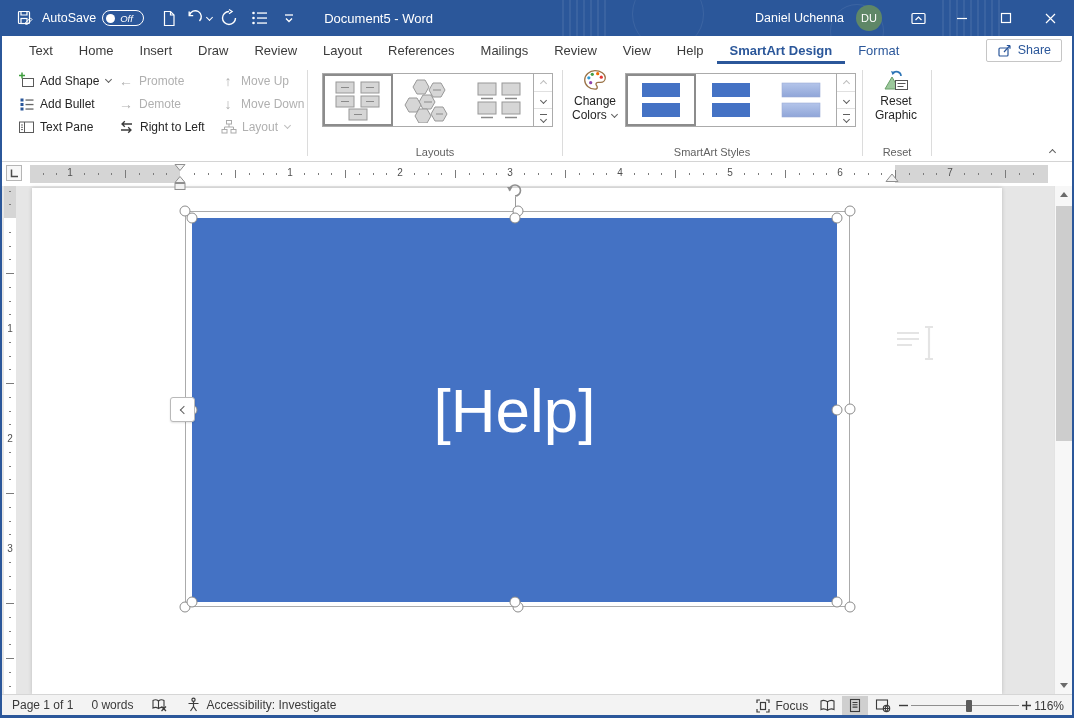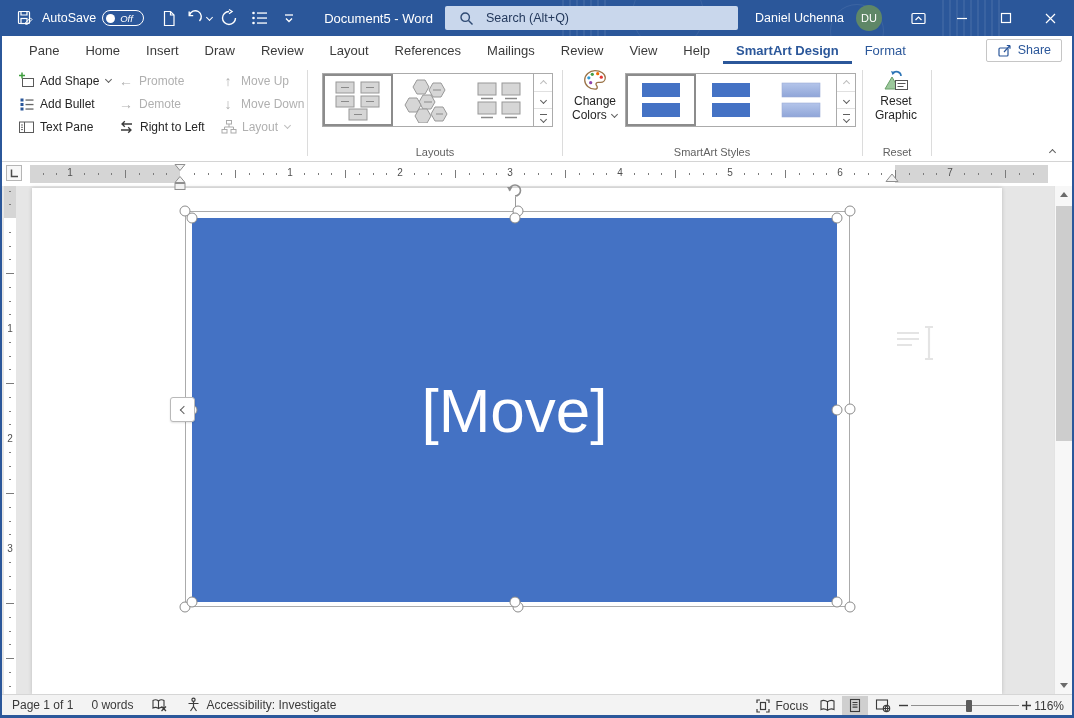--- a/index.html
+++ b/index.html
@@ -194,29 +194,20 @@
       <span>
         <svg width="14" height="14" viewBox="0 0 14 14" fill="none" stroke="#fff" stroke-width="1.3">
           <path d="M3 4 h8"></path>
             <path d="M4 7.5 l3 3 3-3"></path>
         </svg>
       </span>
     </div>
 
     <span class="doc-title">Document5 - Word</span>
 
-    <div class="searchbox">
-      <span>
-        <svg width="15" height="15" viewBox="0 0 15 15" fill="none" stroke="#2f4a73" stroke-width="1.4">
-          <circle cx="6.2" cy="6.2" r="4.2"></circle>
-            <path d="M9.5 9.5 L13.5 13.5"></path>
-        </svg>
-      </span>
-      <span>Search (Alt+Q)</span>
-    </div>
 
     <div class="tb-right">
       <span class="username">Daniel Uchenna</span>
       <div class="avatar">
         <span>DU</span>
       </div>
       <div class="winbtn">
         <span>
           <svg width="17" height="17" viewBox="0 0 17 17" fill="none" stroke="#fff" stroke-width="1.2">
             <rect x="2" y="3.5" width="13" height="10" rx="1"></rect>
@@ -242,21 +233,21 @@
         <span>
           <svg width="13" height="13" viewBox="0 0 13 13" stroke="#fff" stroke-width="1.2">
               <path d="M2 2 L11 11 M11 2 L2 11"></path>
             </svg>
         </span>
       </div>
     </div>
   </div>
 
   <div class="tabsrow">
-    <div class="tab">Pane</div>
+    <div class="tab">Text</div>
     <div class="tab">Home</div>
     <div class="tab">Insert</div>
     <div class="tab">Draw</div>
     <div class="tab">Review</div>
     <div class="tab">Layout</div>
     <div class="tab">References</div>
     <div class="tab">Mailings</div>
     <div class="tab">Review</div>
     <div class="tab">View</div>
     <div class="tab">Help</div>
@@ -636,21 +627,21 @@
 
   <div class="ghost-cursor">
     <svg width="48" height="40" viewBox="0 0 48 40" stroke="#e4e4e4" stroke-width="2" fill="none">
       <path d="M0 10 h22 M0 16 h22 M0 22 h15"></path>
       <path d="M28 4 h8 M32 4 v32 M28 36 h8" stroke-width="2.2"></path>
     </svg>
   </div>
 
   <div class="sa-frame"></div>
   <div class="sa-shape">
-    <span class="sa-text">[Move]</span>
+    <span class="sa-text">[Help]</span>
   </div>
 
   <div class="rot-stem"></div>
   <div class="rot-handle">
     <svg width="18" height="17" viewBox="0 0 18 17" fill="none" stroke="#8f8f8f" stroke-width="1.6">
       <path d="M3.5 9.5 A5.5 5.5 0 1 1 9 15"></path>
       <polygon points="1,6 6.5,6 3.8,10.5" fill="#8f8f8f" stroke="none"></polygon>
     </svg>
   </div>
   <div id="handles">

